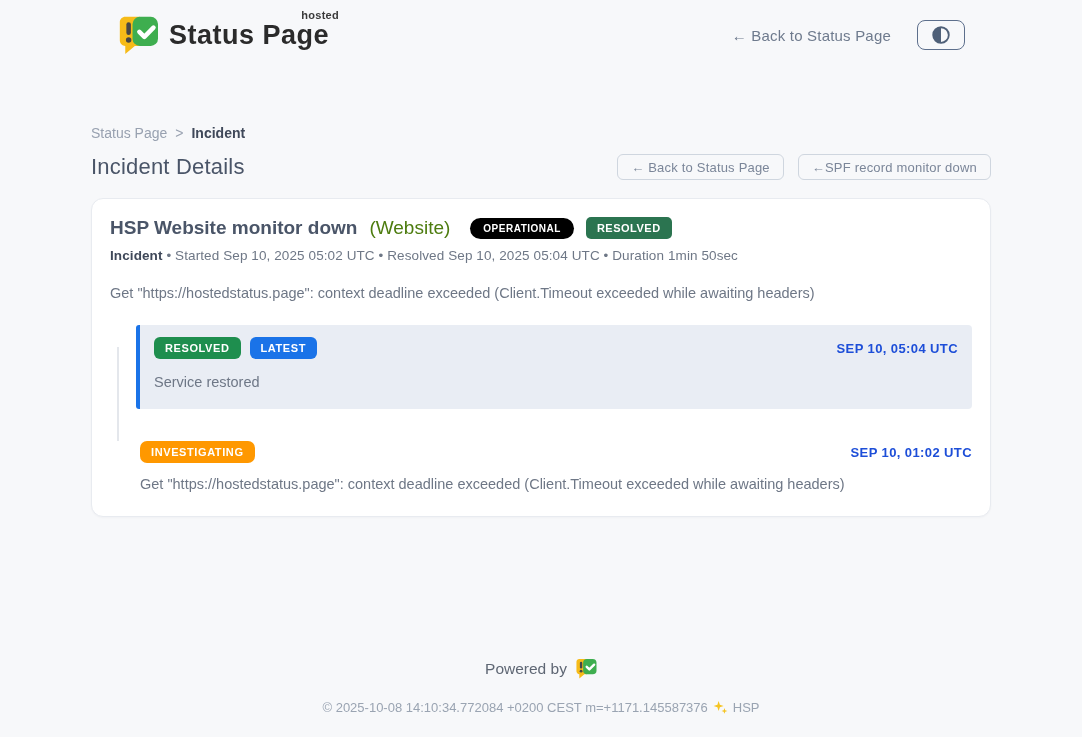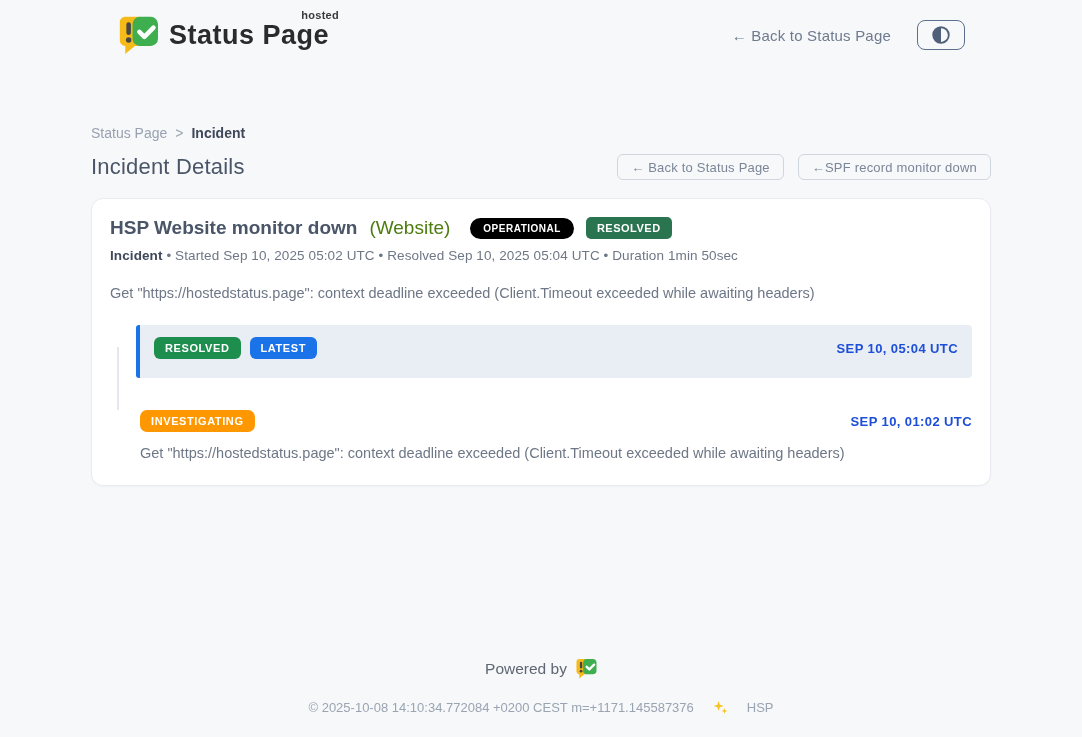--- a/index.html
+++ b/index.html
@@ -72,21 +72,21 @@
   .tl-badge.resolved { background:#1e8e4e; }
   .tl-badge.latest { background:#1a73e8; }
   .tl-badge.investigating { background:#ff9800;border-radius:7px; }
   .entry-time { font-size:13px; font-weight:700; color:#1d4ed8; letter-spacing:.4px; }
   .entry-msg { margin-top:15px; font-size:14.5px; color:#6e7786; }
   .entry-body.plain .entry-msg { margin-top:13px; }
 
   
   footer { margin-top:auto; padding-bottom:22px; text-align:center; }
   .powered { display:flex; align-items:center; justify-content:center; gap:8px; font-size:15.5px; color:#5f6774; }
-  .copyright { margin-top:21px; font-size:13px; color:#9aa4b2; display:flex; align-items:center; justify-content:center; gap:19px; }
+  .copyright { margin-top:21px; font-size:13px; color:#9aa4b2; display:flex; align-items:center; justify-content:center; gap:5px; }
   .copyright .brand-suffix { color:#9aa4b2; }
   svg { display:block; }
 </style>
 </head>
 <body>
 
 <div class="page">
 
   <header>
     <div class="header-inner">
@@ -156,20 +156,21 @@
             <span class="dot green"></span>
           </div>
           <div class="entry-body highlight">
             <div class="entry-head">
               <div class="entry-badges">
                 <span class="tl-badge resolved">RESOLVED</span>
                 <span class="tl-badge latest">LATEST</span>
               </div>
               <span class="entry-time">SEP 10, 05:04 UTC</span>
             </div>
+            <p class="entry-msg">Service restored</p>
           </div>
         </div>
 
         <div class="timeline-entry">
           <div class="dot-col">
             <span class="dot orange"></span>
           </div>
           <div class="entry-body plain">
             <div class="entry-head">
               <div class="entry-badges">

